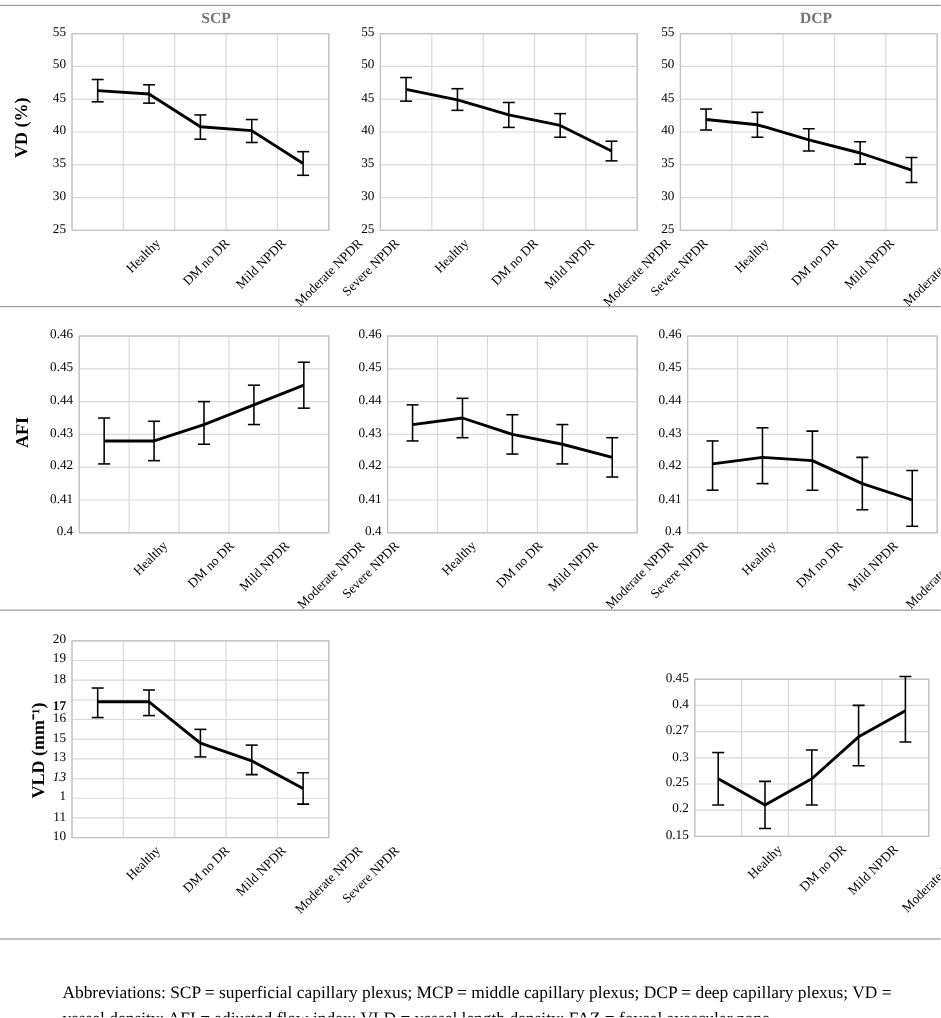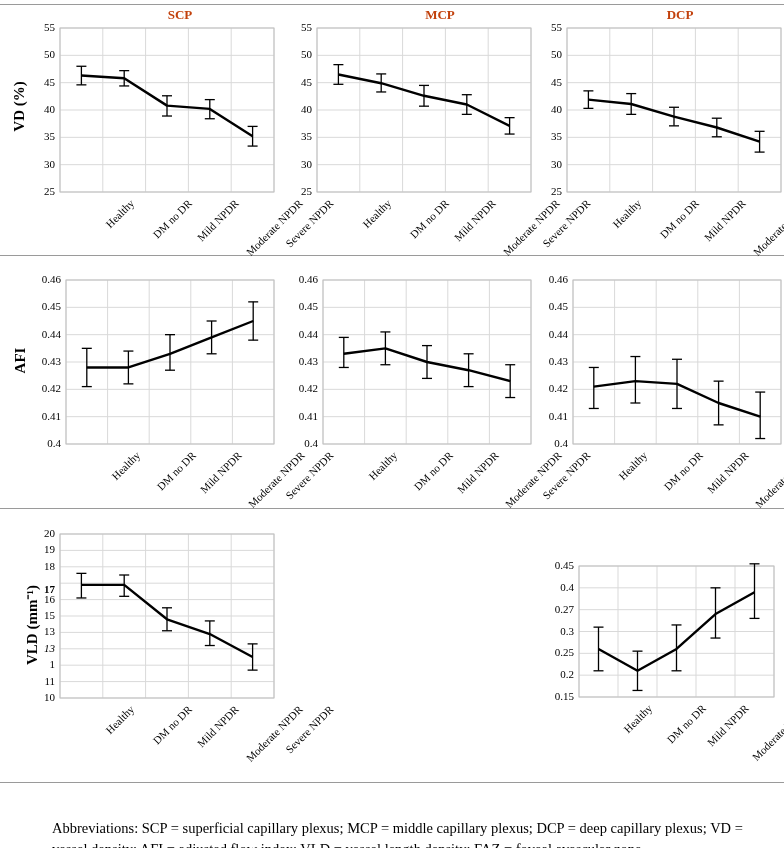--- a/index.html
+++ b/index.html
@@ -19,21 +19,21 @@
     position: absolute;
     left: 0; width: 784px;
     height: 1px;
     background: #9a9a9a;
   }
   .panel-title {
     position: absolute;
     font-family: "Liberation Serif", serif;
     font-weight: bold;
     font-size: 13px;
-    color: #c2410c;
+    color: #737373;
     text-align: center;
   }
   .axis-title {
     position: absolute;
     font-family: "Liberation Serif", serif;
     font-weight: bold;
     font-size: 15px;
     color: #000;
     transform-origin: center center;
   }
@@ -85,21 +85,20 @@
 <body>
 
 <div id="root">
 
   <div class="hline" style="top:4px;"></div>
   <div class="hline" style="top:255px;"></div>
   <div class="hline" style="top:508px;"></div>
   <div class="hline" style="top:782px;"></div>
 
   <div class="panel-title" style="left:60px; top:7px; width:240px;">SCP</div>
-  <div class="panel-title" style="left:320px; top:7px; width:240px;">MCP</div>
   <div class="panel-title" style="left:570px; top:7px; width:220px;">DCP</div>
 
   <div class="axis-title" style="left:-11px; top:98px; width:60px; text-align:center; transform:rotate(-90deg);">VD (%)</div>
   <div class="axis-title" style="left:-10px; top:352px; width:60px; text-align:center; transform:rotate(-90deg);">AFI</div>
   <div class="axis-title" style="left:-24px; top:615px; width:110px; text-align:center; transform:rotate(-90deg);">VLD (mm⁻¹)</div>
 
 
   <div class="chart" id="chart-vd-scp" style="left:30px;  top:18px;  width:250px; height:230px;">
       <svg width="250" height="230">
         <line x1="30" x2="244" y1="174" y2="174" stroke="#d9d9d9" stroke-width="1"></line>

